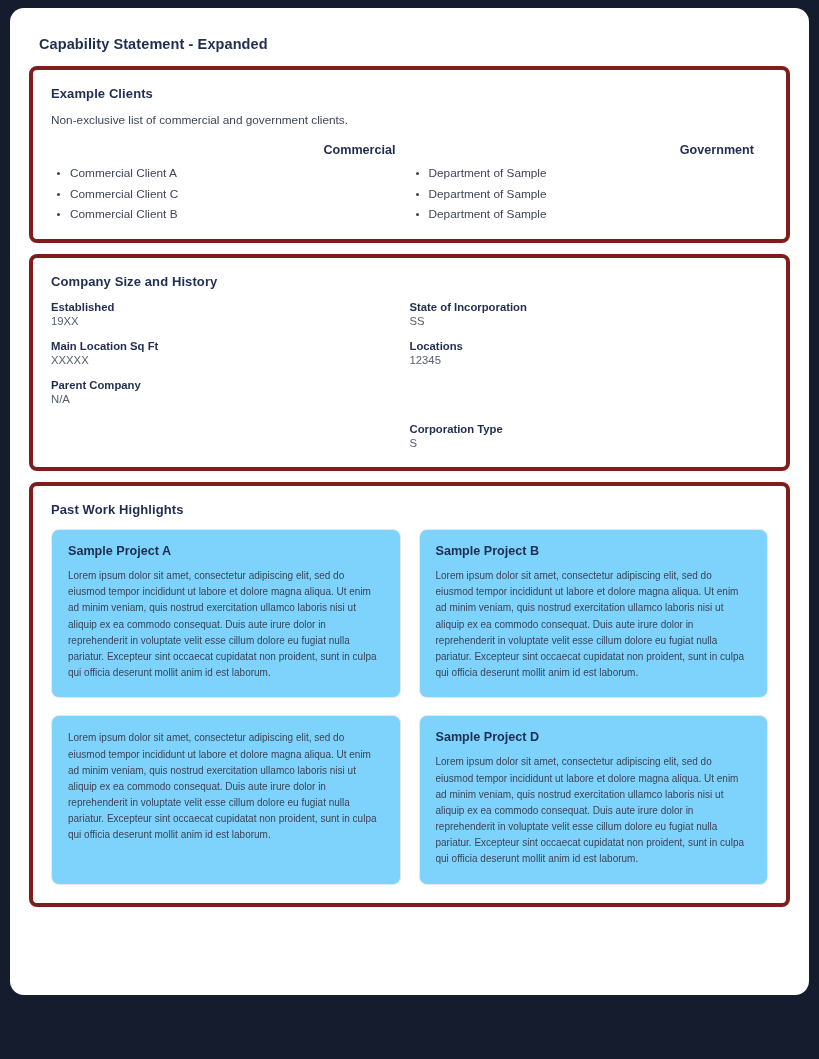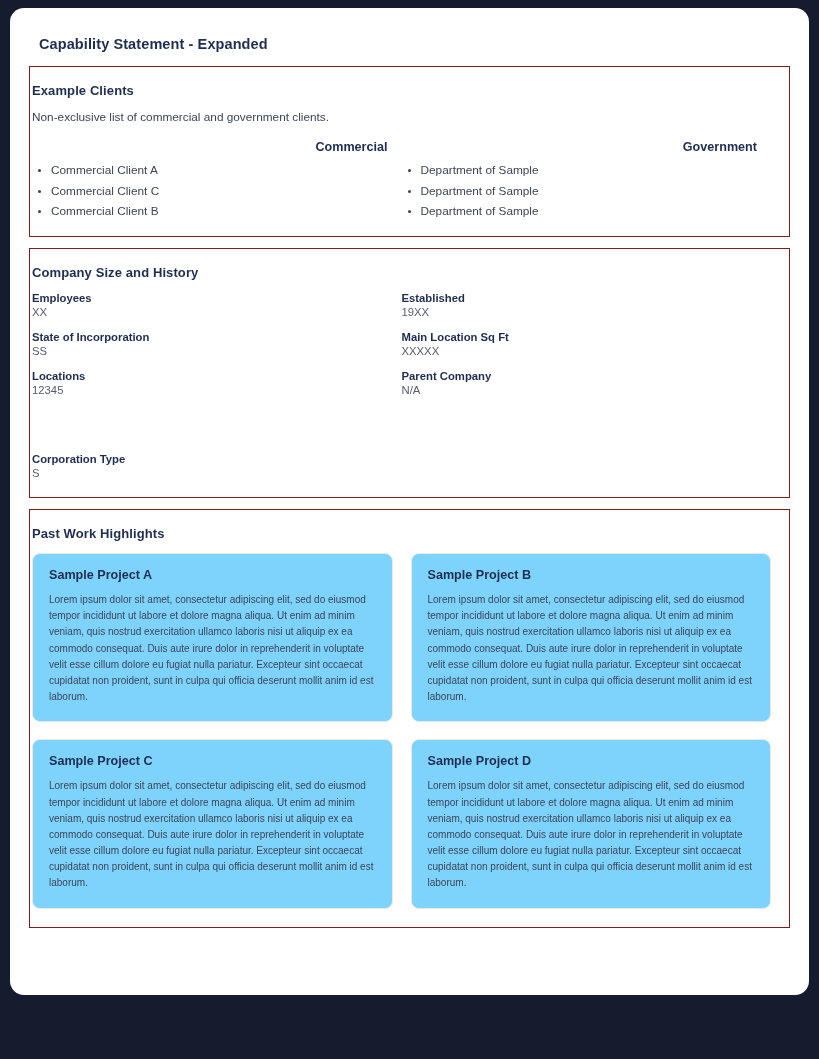--- a/index.html
+++ b/index.html
@@ -30,24 +30,24 @@
 
   .page-title {
     font-size: 14.5px;
     font-weight: bold;
     color: #1f2d50;
     letter-spacing: 0.1px;
     margin: 6px 0 14px 10px;
   }
 
   .card {
-    border: 1px solid #7f1d1d;
-    border-radius: 0;
+    border: 4px solid #7f1d1d;
+    border-radius: 8px;
     background: #ffffff;
-    padding: 16px 18px 18px 2px;
+    padding: 16px 18px 18px 18px;
     margin-bottom: 11px;
   }
 
   .card-title {
     font-size: 13px;
     font-weight: bold;
     color: #1f2d50;
     letter-spacing: 0.1px;
     margin-bottom: 12px;
   }
@@ -161,24 +161,20 @@
             <li>Department of Sample</li>
           </ul>
         </div>
       </div>
     </div>
 
     <div class="card">
       <div class="card-title">Company Size and History</div>
       <div class="stats-grid">
         <div class="stat">
-          <div class="stat-label">Employees</div>
-          <div class="stat-value">XX</div>
-        </div>
-        <div class="stat">
           <div class="stat-label">Established</div>
           <div class="stat-value">19XX</div>
         </div>
         <div class="stat">
           <div class="stat-label">State of Incorporation</div>
           <div class="stat-value">SS</div>
         </div>
         <div class="stat">
           <div class="stat-label">Main Location Sq Ft</div>
           <div class="stat-value">XXXXX</div>
@@ -203,21 +199,20 @@
       <div class="projects-grid">
         <div class="project-card">
           <div class="project-title">Sample Project A</div>
           <div class="project-body">Lorem ipsum dolor sit amet, consectetur adipiscing elit, sed do eiusmod tempor incididunt ut labore et dolore magna aliqua. Ut enim ad minim veniam, quis nostrud exercitation ullamco laboris nisi ut aliquip ex ea commodo consequat. Duis aute irure dolor in reprehenderit in voluptate velit esse cillum dolore eu fugiat nulla pariatur. Excepteur sint occaecat cupidatat non proident, sunt in culpa qui officia deserunt mollit anim id est laborum.</div>
         </div>
         <div class="project-card">
           <div class="project-title">Sample Project B</div>
           <div class="project-body">Lorem ipsum dolor sit amet, consectetur adipiscing elit, sed do eiusmod tempor incididunt ut labore et dolore magna aliqua. Ut enim ad minim veniam, quis nostrud exercitation ullamco laboris nisi ut aliquip ex ea commodo consequat. Duis aute irure dolor in reprehenderit in voluptate velit esse cillum dolore eu fugiat nulla pariatur. Excepteur sint occaecat cupidatat non proident, sunt in culpa qui officia deserunt mollit anim id est laborum.</div>
         </div>
         <div class="project-card">
-          <div class="project-title">Sample Project C</div>
           <div class="project-body">Lorem ipsum dolor sit amet, consectetur adipiscing elit, sed do eiusmod tempor incididunt ut labore et dolore magna aliqua. Ut enim ad minim veniam, quis nostrud exercitation ullamco laboris nisi ut aliquip ex ea commodo consequat. Duis aute irure dolor in reprehenderit in voluptate velit esse cillum dolore eu fugiat nulla pariatur. Excepteur sint occaecat cupidatat non proident, sunt in culpa qui officia deserunt mollit anim id est laborum.</div>
         </div>
         <div class="project-card">
           <div class="project-title">Sample Project D</div>
           <div class="project-body">Lorem ipsum dolor sit amet, consectetur adipiscing elit, sed do eiusmod tempor incididunt ut labore et dolore magna aliqua. Ut enim ad minim veniam, quis nostrud exercitation ullamco laboris nisi ut aliquip ex ea commodo consequat. Duis aute irure dolor in reprehenderit in voluptate velit esse cillum dolore eu fugiat nulla pariatur. Excepteur sint occaecat cupidatat non proident, sunt in culpa qui officia deserunt mollit anim id est laborum.</div>
         </div>
       </div>
     </div>
 
   </div>

